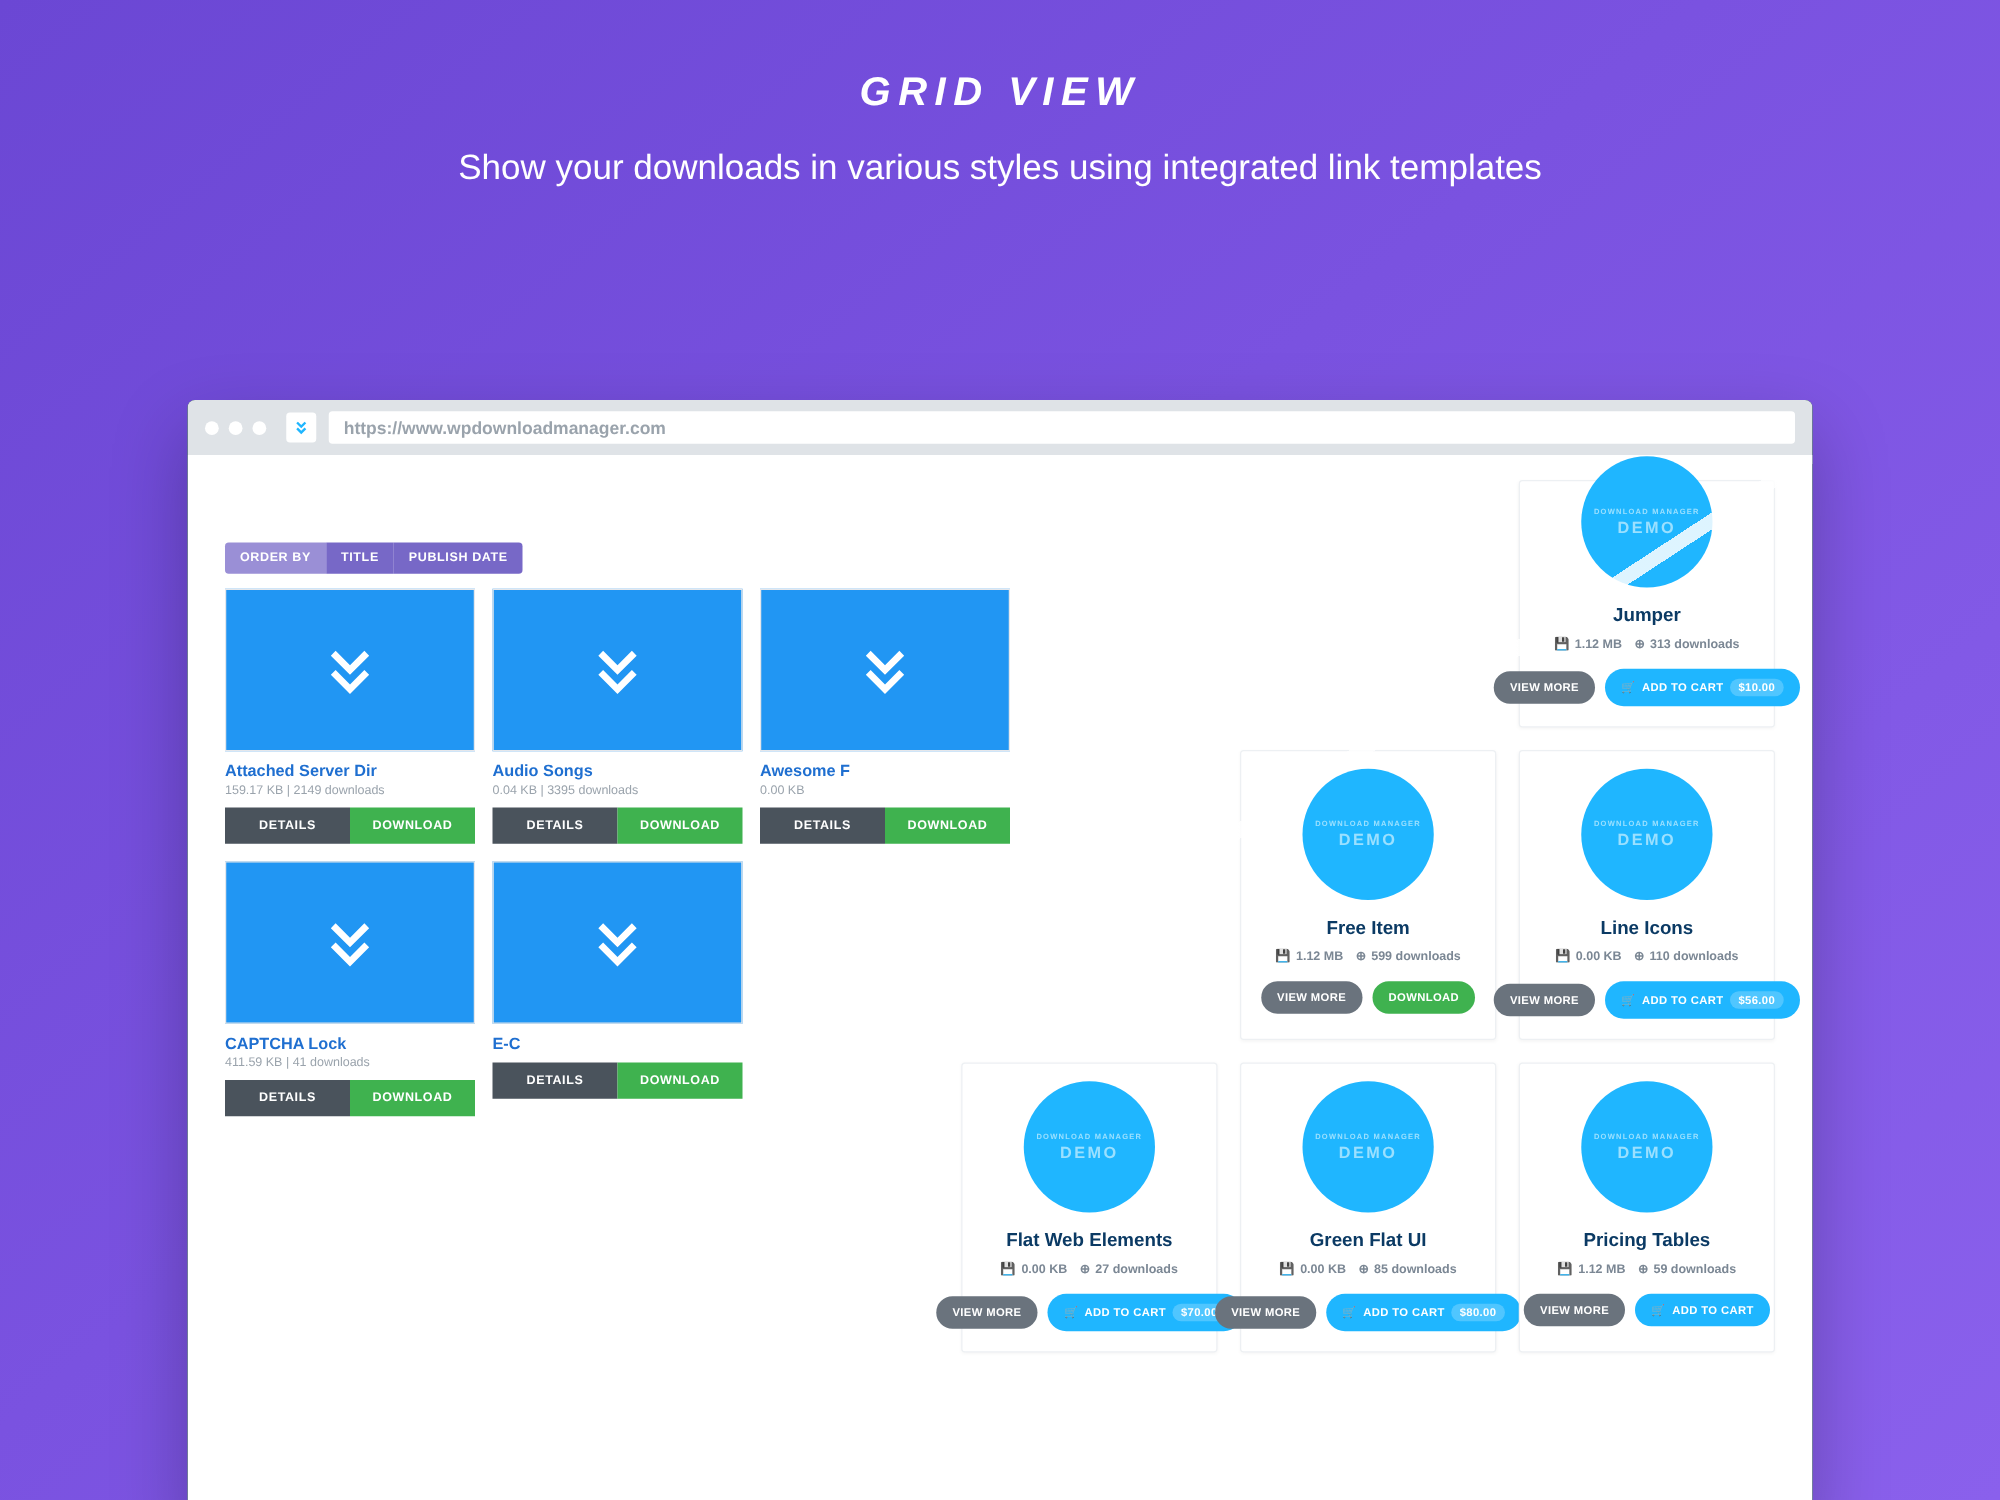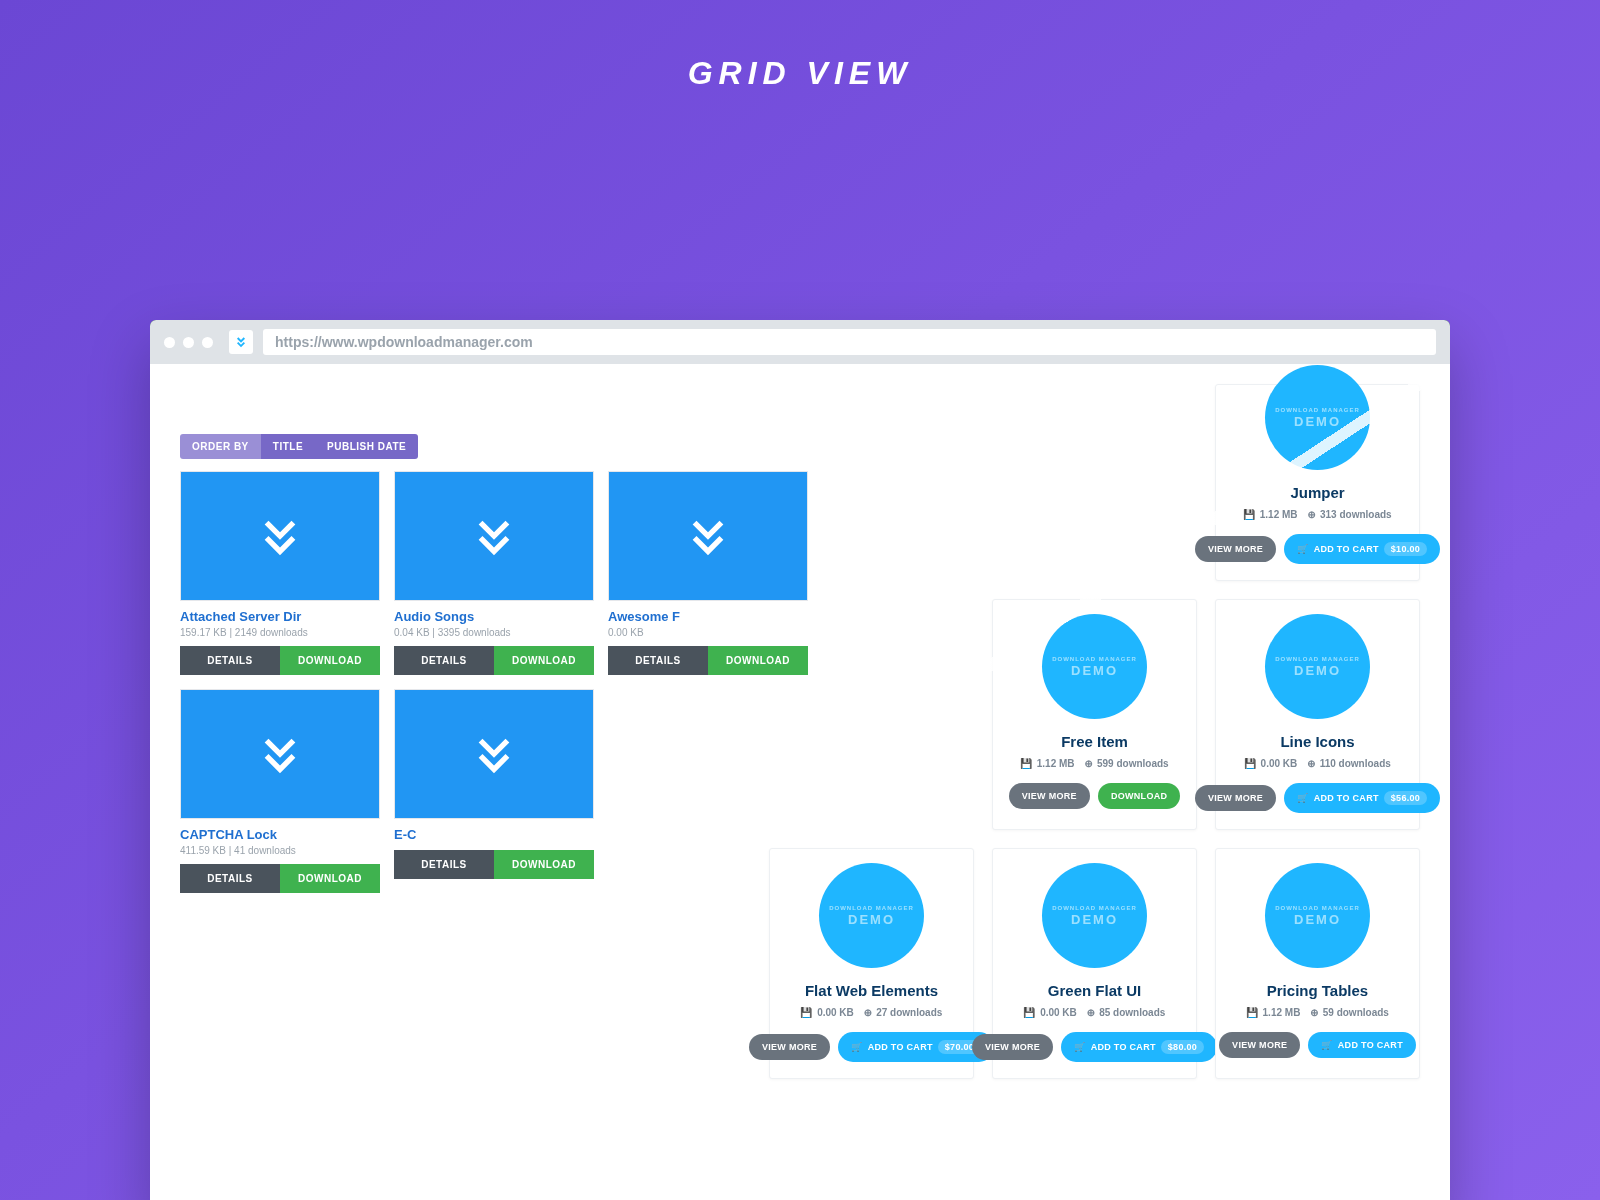--- a/index.html
+++ b/index.html
@@ -53,20 +53,21 @@
   .diag{position:absolute;inset:0;pointer-events:none;}
   .diag::before{content:"";position:absolute;inset:0;background:linear-gradient(to bottom right,transparent 49.6%,rgba(255,255,255,.85) 49.6%,rgba(255,255,255,.85) 50.4%,transparent 50.4%);}
   
   .glyph{font-size:10px;color:#7b8794;}
 </style>
 </head>
 <body>
 
 <div class="hero">
   <h1>GRID VIEW</h1>
+  <p>Show your downloads in various styles using integrated link templates</p>
 </div>
 
 <div class="browser">
   <div class="browser-bar">
     <div class="dots">
       <div class="dot"></div>
       <div class="dot"></div>
       <div class="dot"></div>
     </div>
     <div class="fav">

